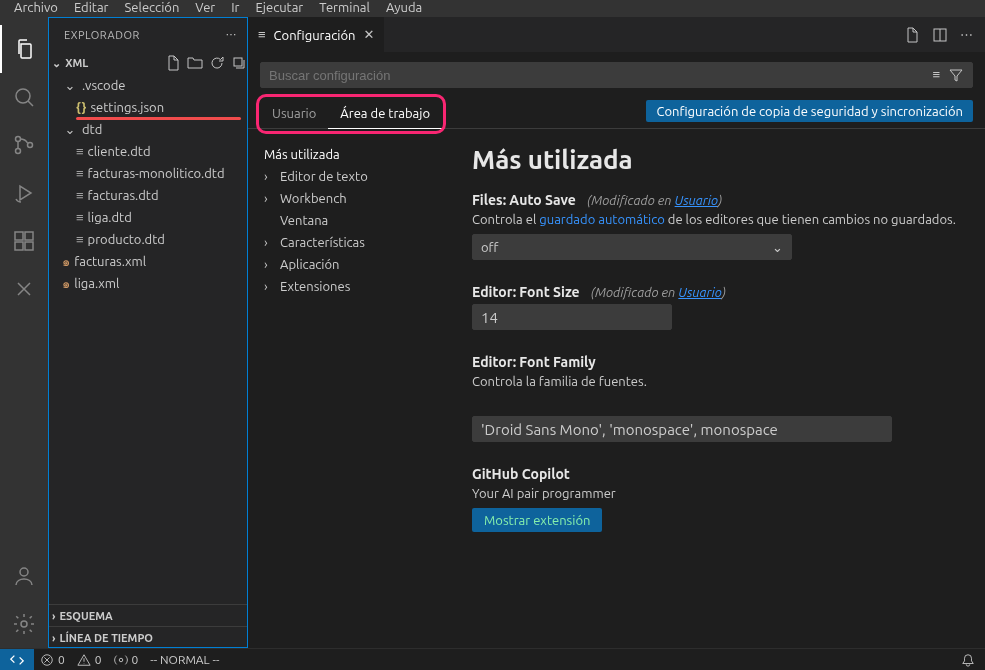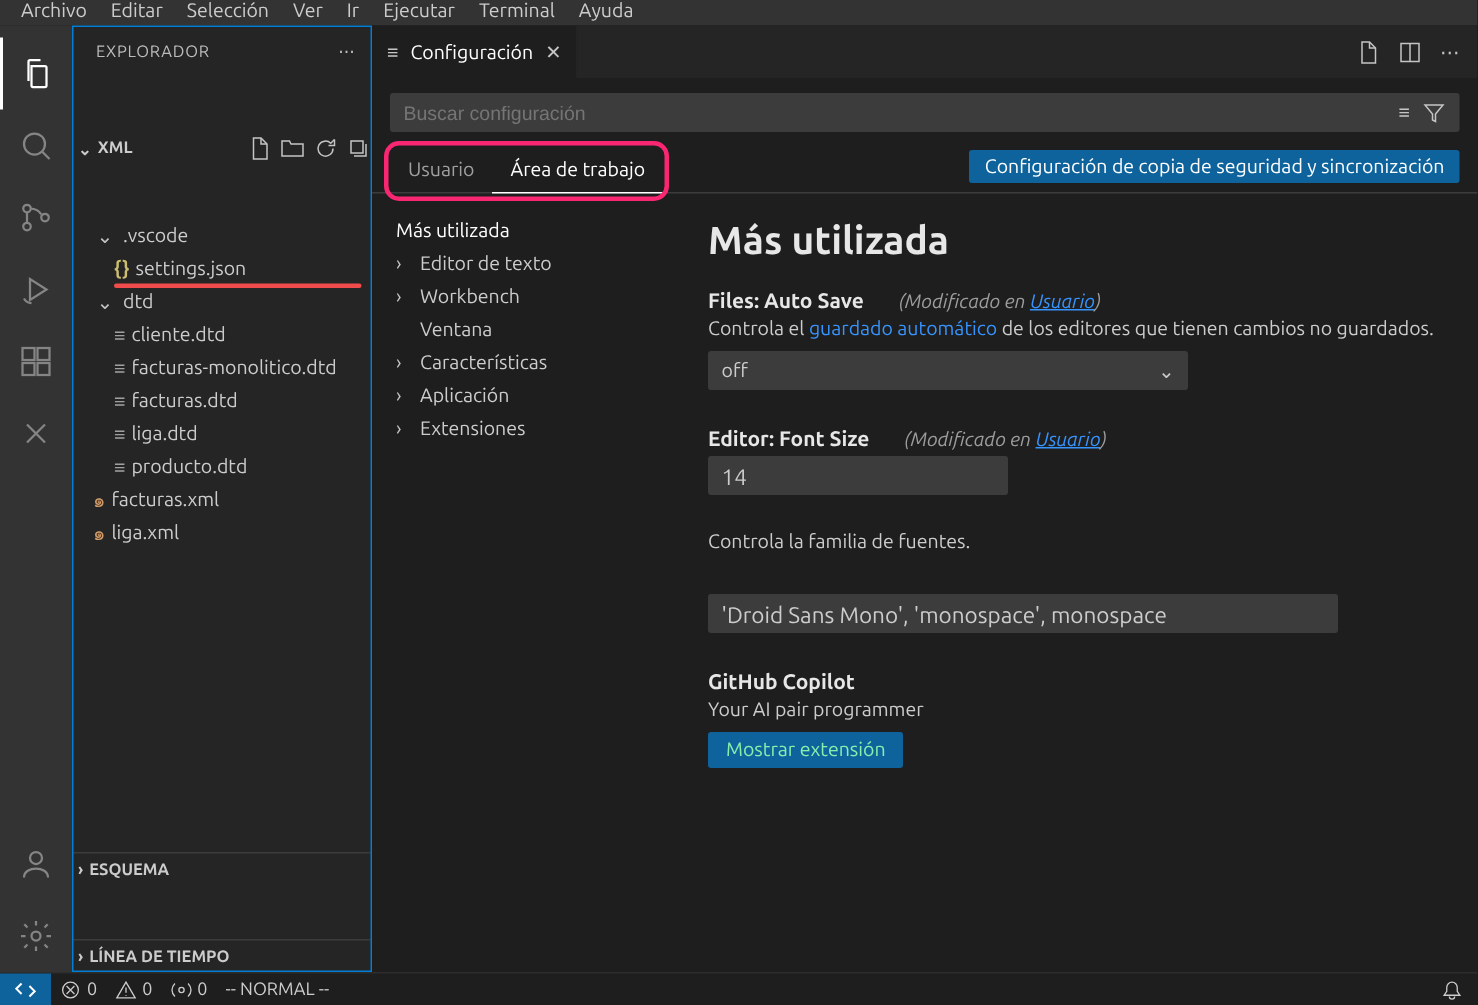--- a/index.html
+++ b/index.html
@@ -160,21 +160,21 @@
 .toc-row .chev { color:#c5c5c5; width:12px; }
 .toc-row.active { color:#fff; }
 .settings-content {
   flex:1; overflow:auto; padding: 16px 24px 24px 24px;
 }
 .settings-content h1 { font-size:26px; font-weight:700; color:#e7e7e7; margin-bottom:18px; }
 .setting { margin-bottom: 24px; }
 .setting-title { font-size:14px; color:#e7e7e7; margin-bottom:4px;}
 .setting-title .prefix { font-weight:600; }
 .setting-title .name { font-weight:700; }
-.setting-title .modified { font-style:italic; color:#9d9d9d; font-size:13px; margin-left:20px;text-align:center;}
+.setting-title .modified { font-style:italic; color:#9d9d9d; font-size:13px; margin-left:8px;text-align:center;}
 .setting-title .modified a { color:#3794ff; text-decoration:underline;}
 .setting-desc { font-size:13px; color:#ccc; margin-bottom:8px; }
 .setting-desc a { color:#3794ff; text-decoration:none; }
 .dropdown {
   background:#3c3c3c; border:1px solid #3c3c3c; width:320px; height:26px;
   display:flex; align-items:center; justify-content:space-between; padding:0 8px;
   color:#ccc; font-size:13px; border-radius:2px;
 }
 .textinput {
   background:#3c3c3c; border:1px solid #3c3c3c;
@@ -263,21 +263,21 @@
         </svg>
     </div>
     <div class="icon">
       <svg width="24" height="24" viewBox="0 0 24 24" fill="none" stroke="currentColor" stroke-width="1.5">
           <circle cx="12" cy="12" r="3"></circle>
           <path d="M12 2v3M12 19v3M4.2 4.2l2.1 2.1M17.7 17.7l2.1 2.1M2 12h3M19 12h3M4.2 19.8l2.1-2.1M17.7 6.3l2.1-2.1"></path>
         </svg>
     </div>
   </div>
 
-  <div class="sidebar" style="outline:1px solid #007fd4; outline-offset:-1px;gap:36px;">
+  <div class="sidebar" style="outline:1px solid #007fd4; outline-offset:-1px;">
     <div class="sidebar-header">
       <span>EXPLORADOR</span>
       <span style="color:#c5c5c5;">⋯</span>
     </div>
     <div class="section-label">
       <span class="codicon">⌄</span>
       <span>XML</span>
       <span style="flex:1"></span>
       <span class="section-actions">
         <span>
@@ -458,20 +458,24 @@
               <span class="modified">
                 <span>(Modificado en </span><a>Usuario</a><span>)</span>
               </span>
             </div>
             <div class="textinput narrow">
               <span>14</span>
             </div>
           </div>
 
           <div class="setting">
+            <div class="setting-title">
+              <span class="prefix">Editor:</span>
+              <span class="name">Font Family</span>
+            </div>
             <div class="setting-desc">Controla la familia de fuentes.</div>
             <div class="textinput wide">
               <span>'Droid Sans Mono', 'monospace', monospace</span>
             </div>
           </div>
 
           <div class="setting">
             <div class="setting-title"><span class="name">GitHub Copilot</span></div>
             <div class="setting-desc">Your AI pair programmer</div>
             <span class="btn">Mostrar extensión</span>

